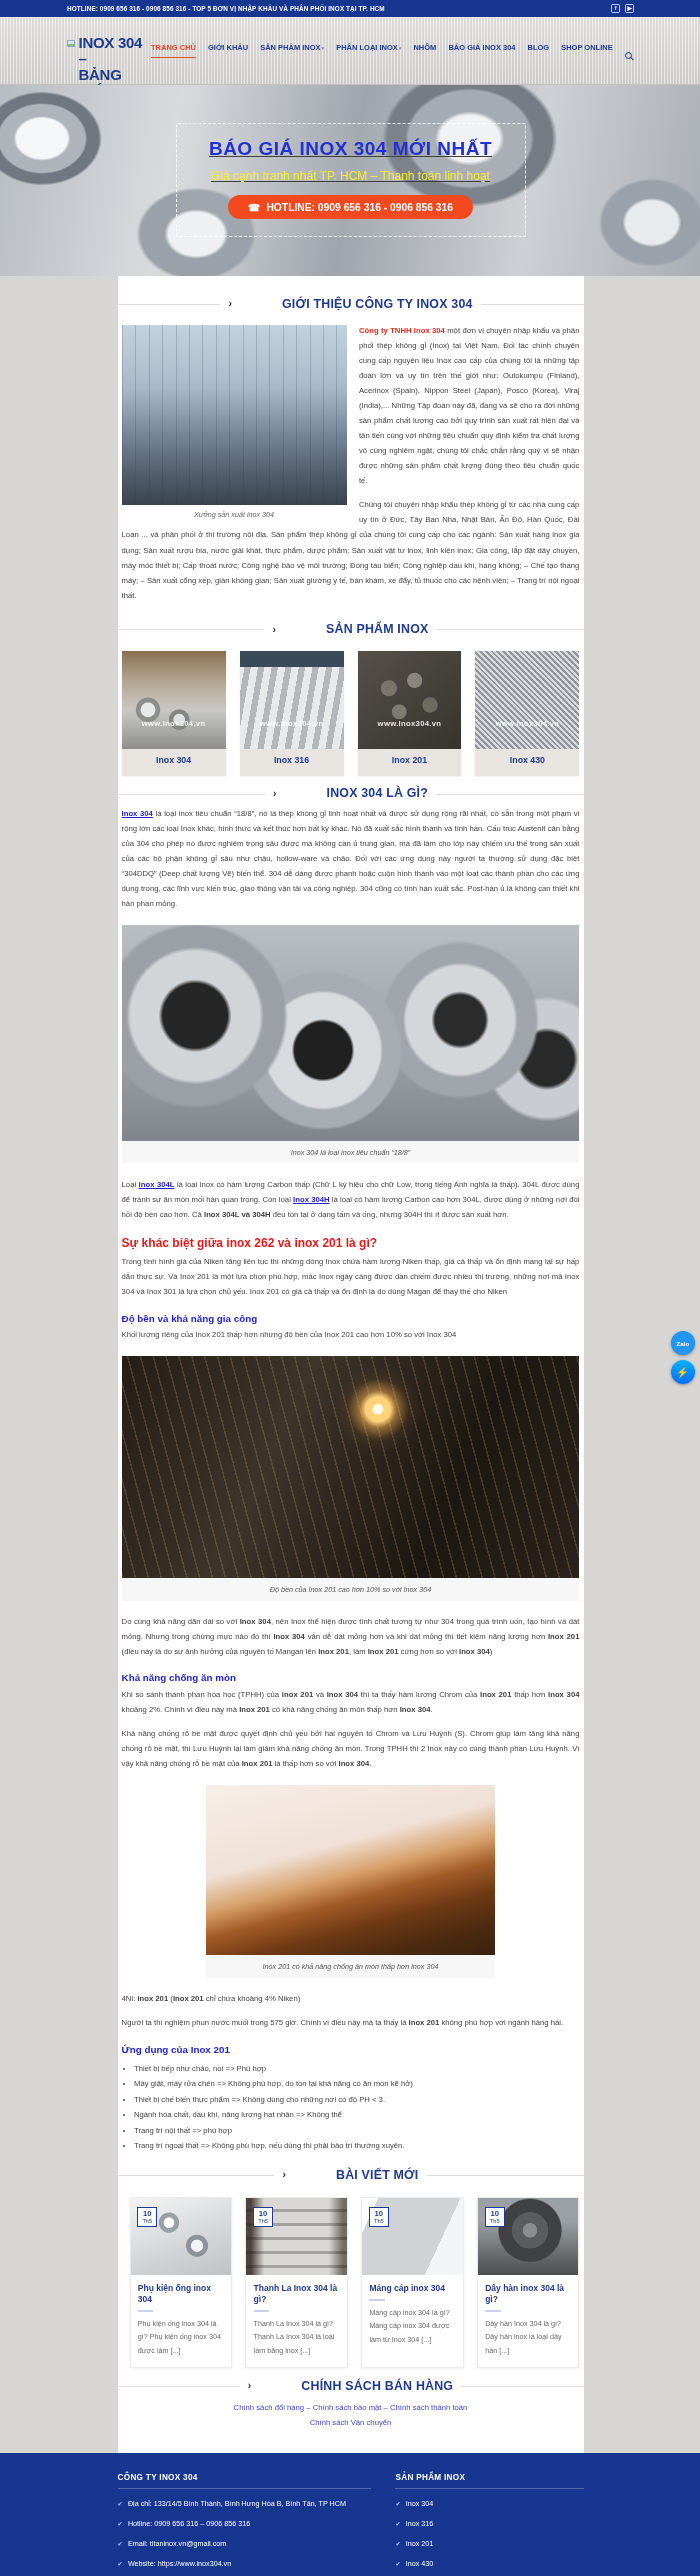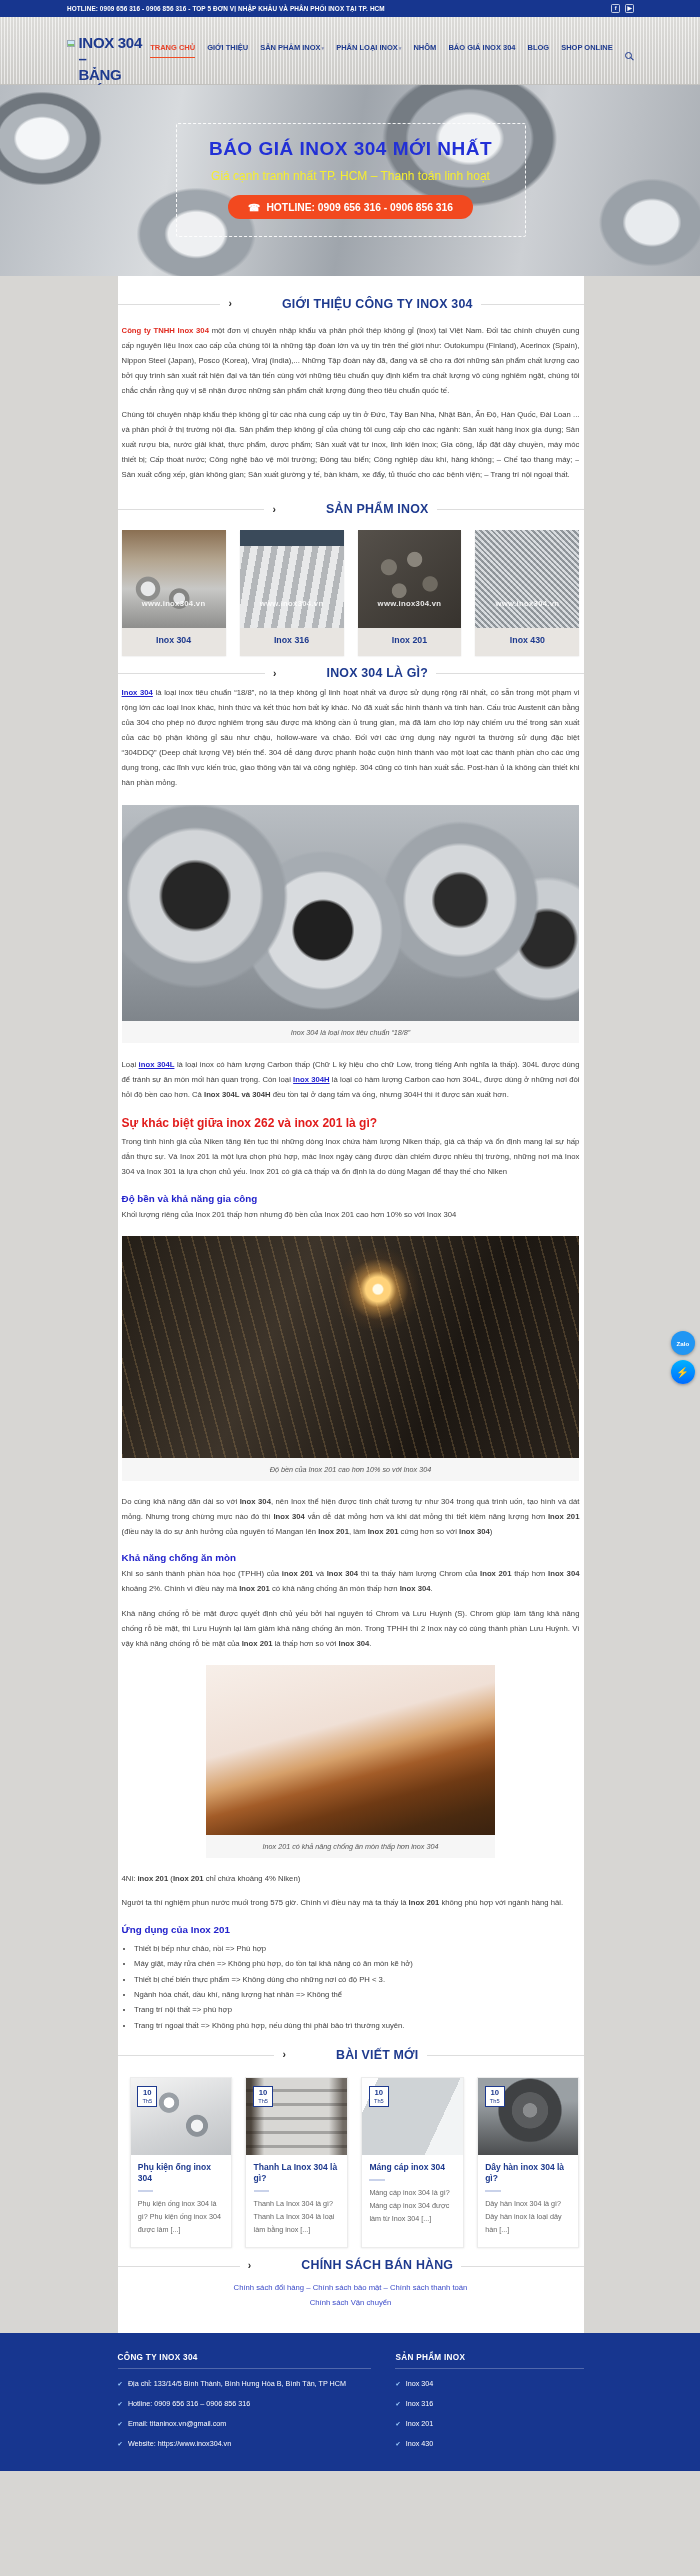--- a/index.html
+++ b/index.html
@@ -31,21 +31,21 @@
   .search-btn::before { content: ""; position: absolute; width: 5.2px; height: 5.2px; border: 1px solid #1e3a8e; border-radius: 50%; left: 0.5px; top: 0.5px; }
   .search-btn::after { content: ""; position: absolute; width: 3.6px; height: 1.3px; background: #1e3a8e; transform: rotate(45deg); left: 5.2px; top: 6.4px; }
 
   
   .hero { position: relative; height: 191px; display: flex; justify-content: center;
     background:
       radial-gradient(ellipse 98px 77px at 6% 28%, #f4f6f8 0 26%, #aeb4ba 29% 44%, #70777e 46% 58%, transparent 61%),
       radial-gradient(ellipse 139px 108px at 28% 78%, #eef0f2 0 20%, #9aa1a8 23% 40%, transparent 43%),
       radial-gradient(ellipse 165px 129px at 67% 28%, #f0f2f4 0 18%, #a5abb2 21% 37%, #757c83 39% 50%, transparent 53%),
       radial-gradient(ellipse 118px 98px at 93% 72%, #e8ebee 0 22%, #9aa1a8 25% 42%, transparent 45%),
-      linear-gradient(100deg,#b7bcc2 0%,#d8dbde 25%,#9fa5ac 50%,#cdd0d4 75%,#a9aeb4 100%); }
+      linear-gradient(100deg,#b7bcc2 0%,#d8dbde 25%,#9fa5ac 50%,#cdd0d4 75%,#a9aeb4 100%); text-decoration: underline; }
   .hero-box { margin-top: 38px; align-self: flex-start; border: 1px dashed rgba(255,255,255,.9); border-radius: 2.1px; width: 350px; padding: 14.4px 10.3px 16.5px; text-align: center; background: rgba(255,255,255,.06); }
   .hero-title { color: #2230d6; font-size: 19px; font-weight: bold; letter-spacing: 0.5px; }
   .hero-sub { color: #f6ee2f; font-size: 12px; margin-top: 8.2px; }
   .hero-btn { display: inline-flex; align-items: center; gap: 6.2px; margin-top: 12.4px; background: #f2491f; color: #fff; font-weight: bold; font-size: 10.3px; padding: 6.7px 19.6px; border-radius: 16.5px; cursor: pointer; border: none; font-family: inherit; }
   .hero-btn .ph { font-size: 9.8px; }
 
   
   .main { width: 466px; margin: 0 auto; background: #fff; padding: 10.3px 4.1px 7.2px; }
   .sec-title { position: relative; text-align: center; margin: 10.3px 0 5.2px; }
   .sec-title::before { content: ""; position: absolute; left: -4.1px; right: -4.1px; top: 52%; height: 0.5px; background: #ddd; }
@@ -150,21 +150,21 @@
       <div class="logo">
         <span class="logo-img"></span>
         <div class="logo-text">
           <div>INOX 304 –</div>
           <div>BẢNG GIÁ</div>
           <div>INOX 304</div>
         </div>
       </div>
       <nav class="nav">
         <a class="nav-item active">TRANG CHỦ</a>
-        <a class="nav-item">GIỚI THIỆU</a>
+        <a class="nav-item">GIỚI KHẨU</a>
         <a class="nav-item"><span>SẢN PHẨM INOX</span><span class="caret">▾</span></a>
         <a class="nav-item"><span>PHÂN LOẠI INOX</span><span class="caret">▾</span></a>
         <a class="nav-item">NHÔM</a>
         <a class="nav-item">BÁO GIÁ INOX 304</a>
         <a class="nav-item">BLOG</a>
         <a class="nav-item">SHOP ONLINE</a>
         <span class="search-btn"></span>
       </nav>
     </div>
   </div>
@@ -182,20 +182,24 @@
 
   <div class="main">
 
     <div class="sec-title">
       <span class="wrap">
           <span class="arrow">›</span>
           <span class="txt">GIỚI THIỆU CÔNG TY INOX 304</span>
         </span>
     </div>
     <div class="intro">
+      <figure class="intro-fig">
+        <div class="intro-img"></div>
+        <figcaption class="cap-plain">Xưởng sản xuất inox 304</figcaption>
+      </figure>
       <p class="para"><span class="lead-bold">Công ty TNHH Inox 304</span><span> một đơn vị chuyên nhập khẩu và phân phối thép không gỉ (Inox) tại Việt Nam. Đối tác chính chuyên cung cấp nguyên liệu Inox cao cấp của chúng tôi là những tập đoàn lớn và uy tín trên thế giới như: Outokumpu (Finland), Acerinox (Spain), Nippon Steel (Japan), Posco (Korea), Viraj (India),... Những Tập đoàn này đã, đang và sẽ cho ra đời những sản phẩm chất lượng cao bởi quy trình sản xuất rất hiện đại và tân tiến cùng với những tiêu chuẩn quy định kiểm tra chất lượng vô cùng nghiêm ngặt, chúng tôi chắc chắn rằng quý vị sẽ nhận được những sản phẩm chất lượng đúng theo tiêu chuẩn quốc tế.</span></p>
       <p class="para">Chúng tôi chuyên nhập khẩu thép không gỉ từ các nhà cung cấp uy tín ở Đức, Tây Ban Nha, Nhật Bản, Ấn Độ, Hàn Quốc, Đài Loan ... và phân phối ở thị trường nội địa. Sản phẩm thép không gỉ của chúng tôi cung cấp cho các ngành: Sản xuất hàng inox gia dụng; Sản xuất rượu bia, nước giải khát, thực phẩm, dược phẩm; Sản xuất vật tư inox, linh kiện inox; Gia công, lắp đặt dây chuyền, máy móc thiết bị; Cấp thoát nước; Công nghệ bảo vệ môi trường; Đóng tàu biển; Công nghiệp dầu khí, hàng không; – Chế tạo thang máy; – Sản xuất cổng xếp, giàn không gian; Sản xuất giường y tế, bàn khám, xe đẩy, tủ thuốc cho các bệnh viện; – Trang trí nội ngoại thất.</p>
     </div>
 
     <div class="sec-title">
       <span class="wrap">
           <span class="arrow">›</span>
           <span class="txt">SẢN PHẨM INOX</span>
         </span>
     </div>

